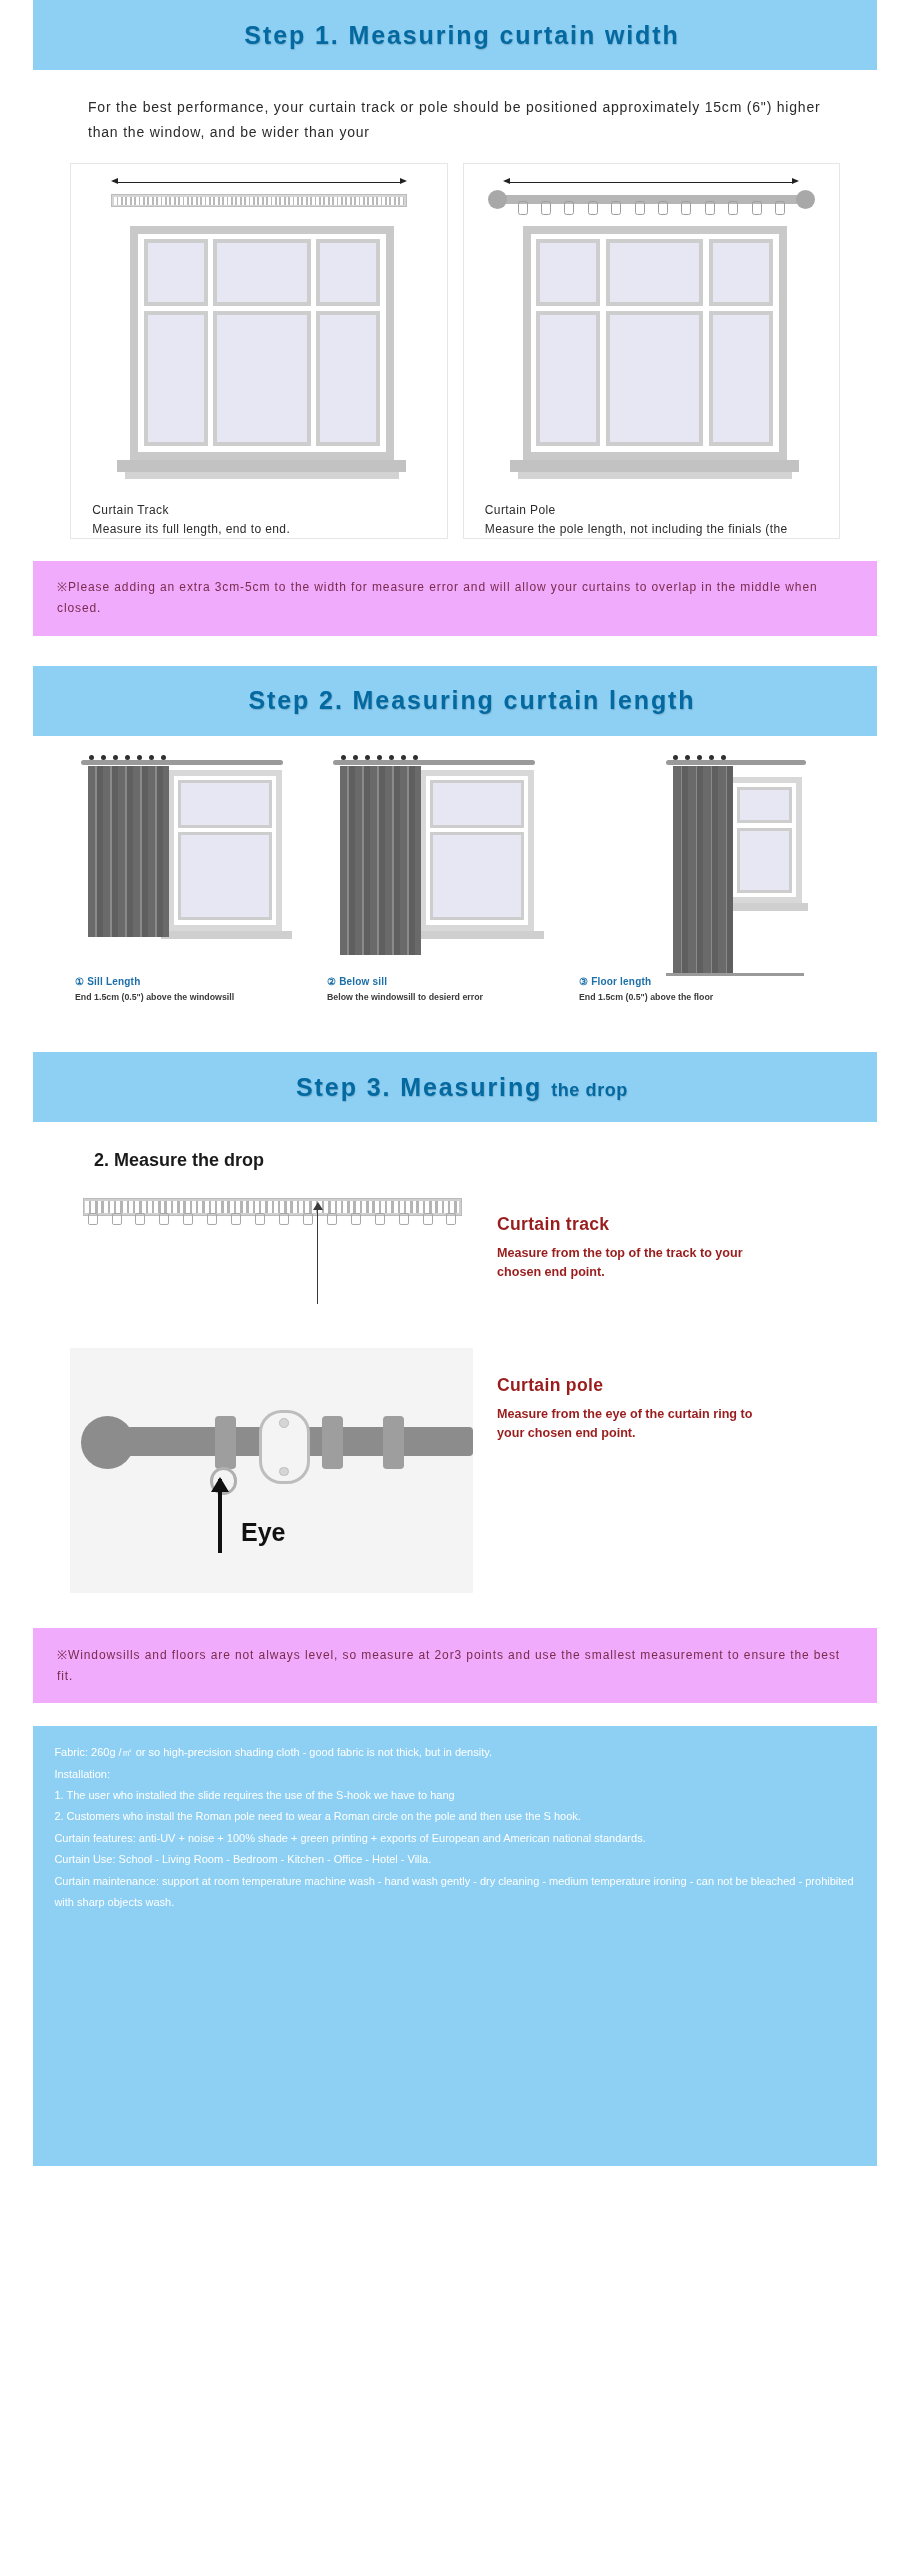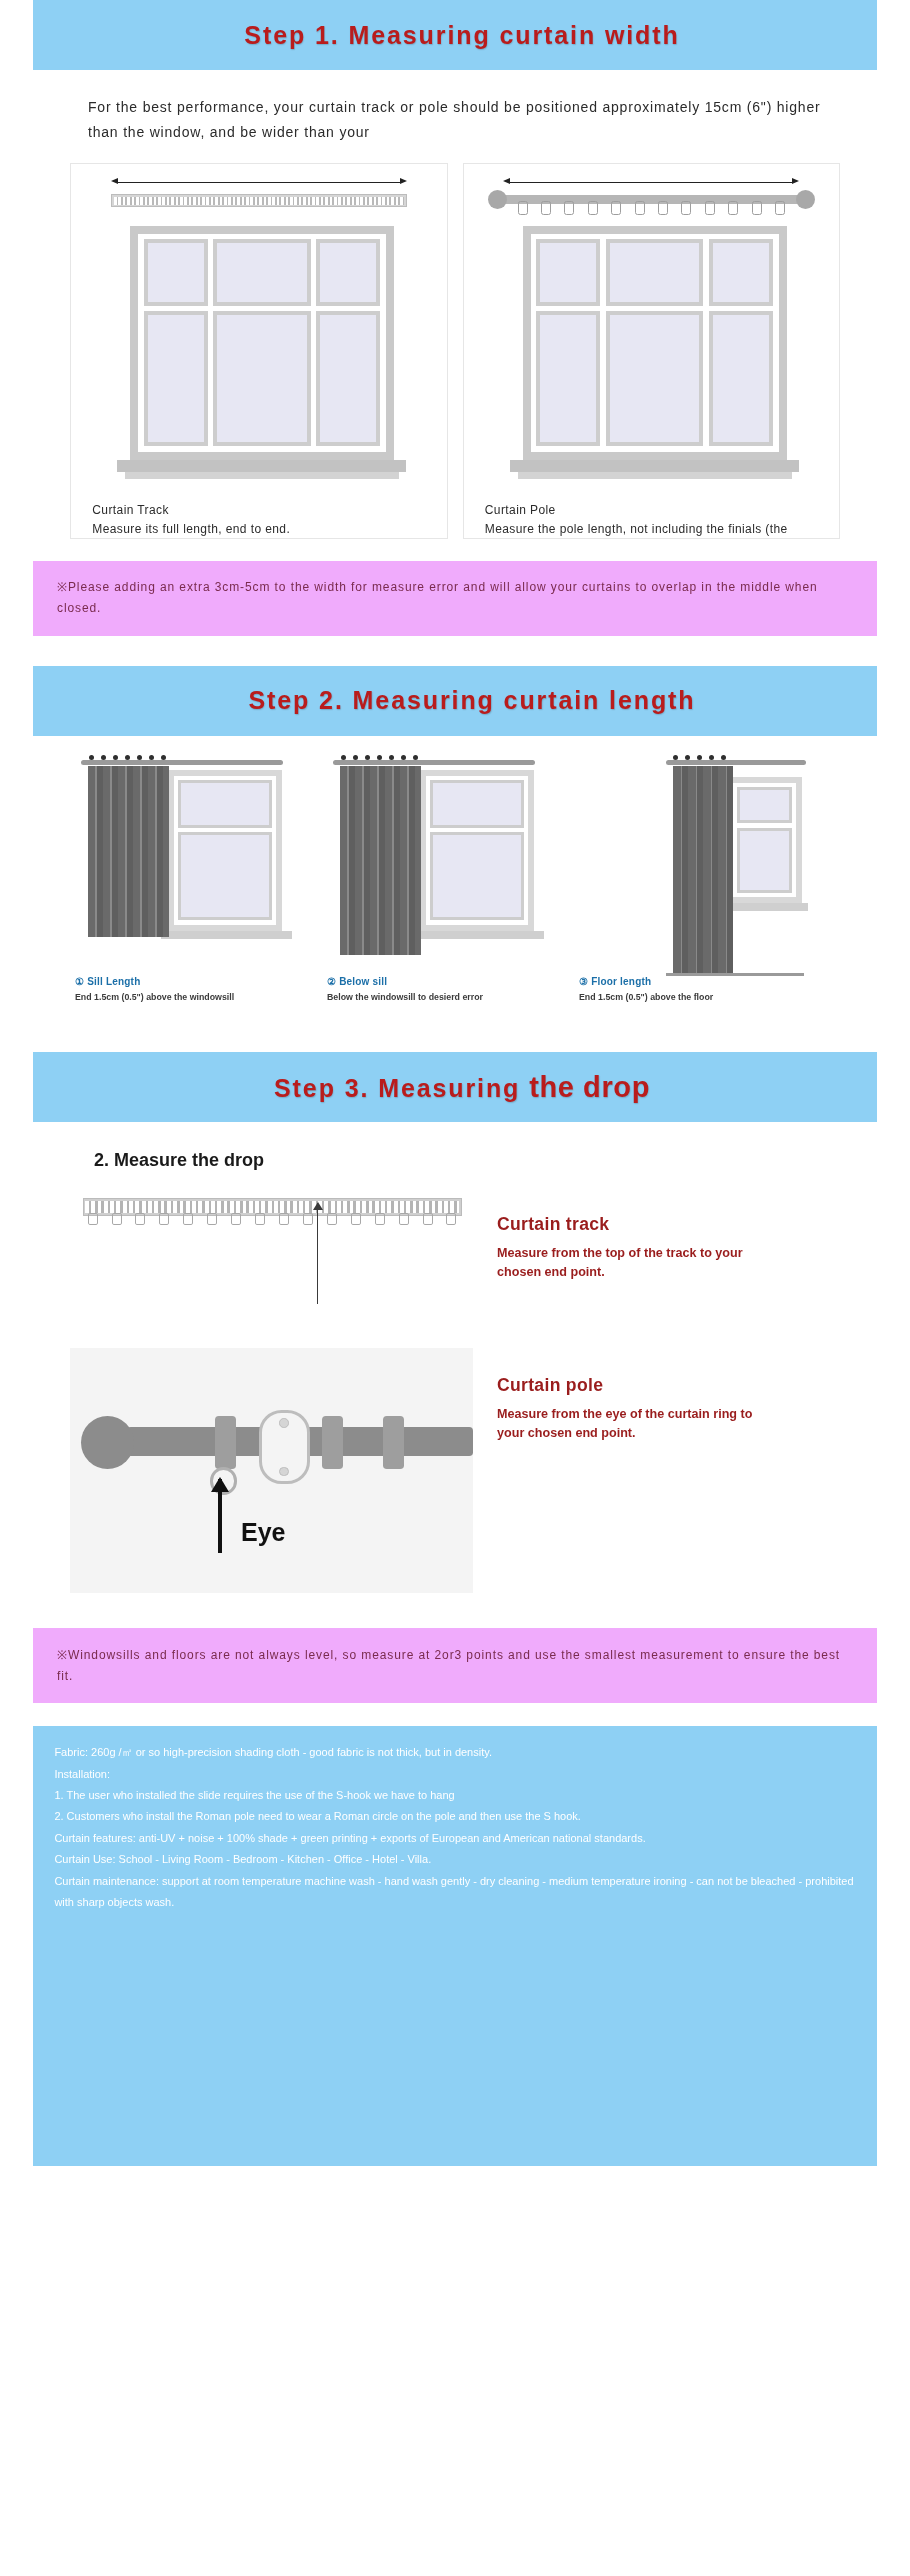--- a/index.html
+++ b/index.html
@@ -24,29 +24,29 @@
   
   .banner {
     background: #8ed0f4;
     height: 70px;
     margin: 0 33px;
     display: flex;
     align-items: center;
     justify-content: center;
   }
   .banner-text {
-    color: #b91c1c;
+    color: #0369a1;
     font-size: 25px;
     font-weight: bold;
     letter-spacing: 1.9px;
     text-shadow: 0.6px 0.6px 1.3px rgba(0,0,0,0.18);
     margin-left: 14px;
   }
   .banner-text .sub {
-    font-size: 29px;
+    font-size: 18px;
     letter-spacing: 0.6px;
   }
 
   
   .intro {
     margin: 25px 75px 0 88px;
     font-size: 14px;
     line-height: 1.8;
     letter-spacing: 0.8px;
     color: #2b2b2b;

